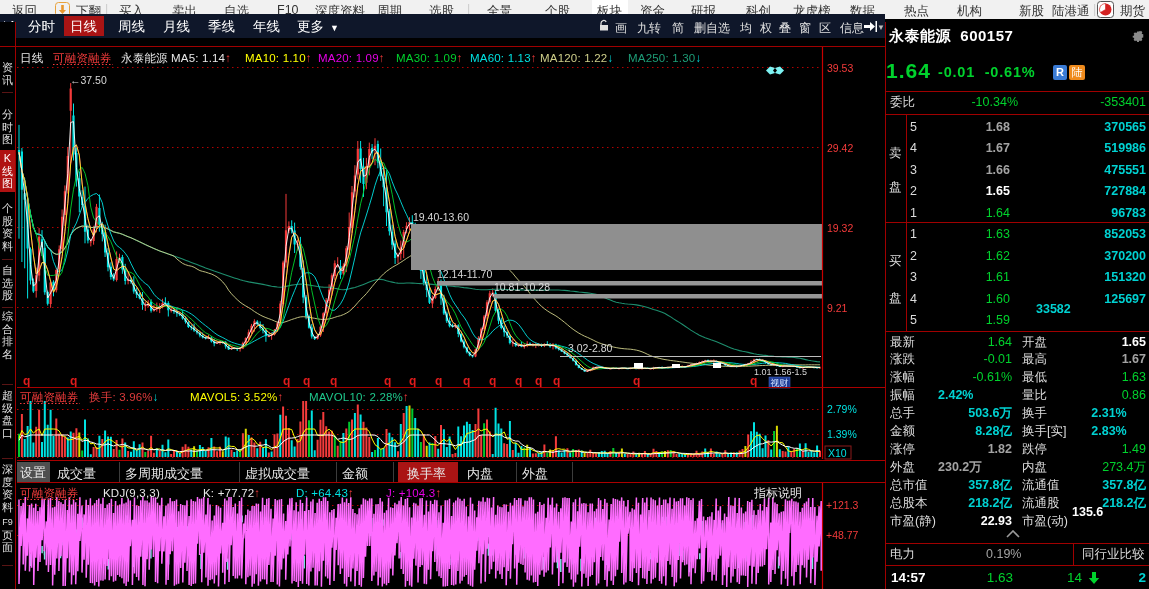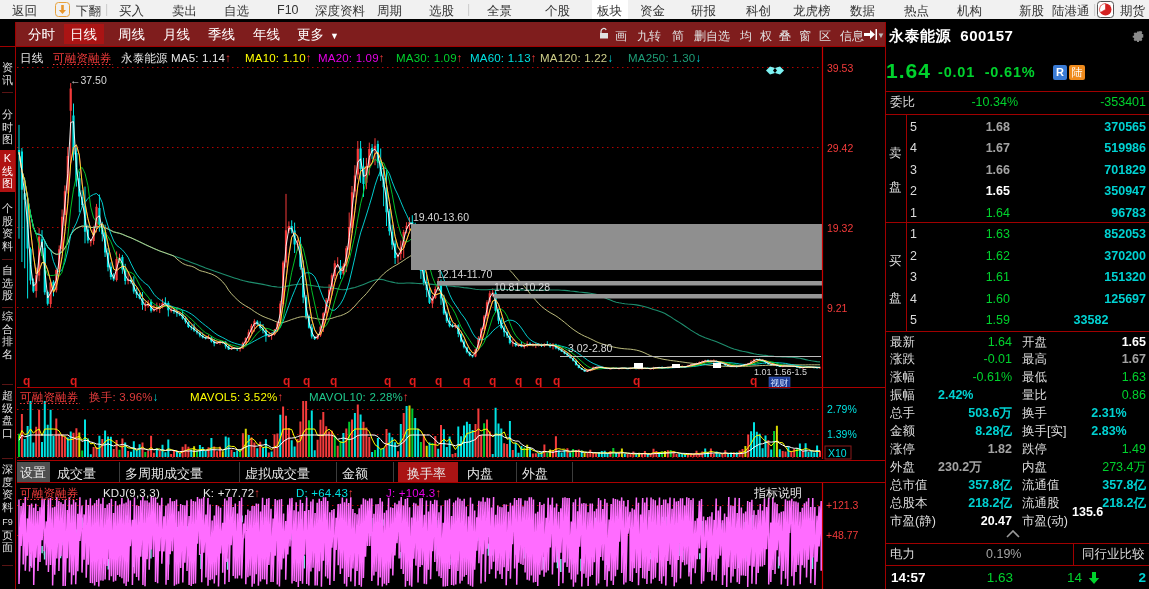--- a/index.html
+++ b/index.html
@@ -1,20 +1,20 @@
 <!DOCTYPE html>
 <html><head><meta charset="utf-8">
 <style>
 * { margin:0; padding:0; box-sizing:border-box; }
 html,body { width:1149px; height:589px; background:#000; overflow:hidden;
   font-family:"Liberation Sans", sans-serif; }
 #root { position:relative; width:1149px; height:589px; background:#000; }
 #menubar { position:absolute; left:0; top:0; width:1149px; height:19px; background:#f1f1f1; }
 #menubar span { position:absolute; top:3px; font-size:12.5px; color:#333; }
-#row2 { position:absolute; left:0; top:22px; width:885px; height:24px; background:#7f1d1d; }
+#row2 { position:absolute; left:0; top:14px; width:885px; height:24px; background:#0f172a; }
 #row2 span.t { position:absolute; top:4px; font-size:13.5px; color:#fff; }
 #row2 span.s { position:absolute; top:6px; font-size:12px; color:#e0e0e0; }
 #sidebar { position:absolute; left:0; top:22px; width:15px; height:567px; background:#000; }
 .sv { position:absolute; left:0; width:15px; text-align:center; color:#e0e0e0; font-size:11px; }
 .sv i { display:block; font-style:normal; line-height:12.6px; }
 .sv.kbox { background:#b01212; color:#fff; padding:2px 0; }
 .chart { position:absolute; left:17px; top:47px; }
 .hdr { font-size:11.5px; letter-spacing:0.2px; }
 .axr { font-size:10.5px; fill:#f43b3b; }
 .axc { font-size:10.5px; fill:#00e2e2; }
@@ -292,42 +292,42 @@
 <div class="pcell pgreen" style="top:73px;left:40px;width:92px;text-align:right">-10.34%</div>
 <div class="pcell pgreen" style="top:73px;left:150px;width:110px;text-align:right">-353401</div>
 <div class="pcell plbl" style="top:97.5px;left:24px">5</div>
 <div class="pcell pred" style="top:97.5px;left:60px;width:64px;text-align:right">1.68</div>
 <div class="pcell pcyan" style="top:97.5px;left:150px;width:110px;text-align:right">370565</div>
 <div class="pcell plbl" style="top:119px;left:24px">4</div>
 <div class="pcell pred" style="top:119px;left:60px;width:64px;text-align:right">1.67</div>
 <div class="pcell pcyan" style="top:119px;left:150px;width:110px;text-align:right">519986</div>
 <div class="pcell plbl" style="top:140.5px;left:24px">3</div>
 <div class="pcell pred" style="top:140.5px;left:60px;width:64px;text-align:right">1.66</div>
-<div class="pcell pcyan" style="top:140.5px;left:150px;width:110px;text-align:right">701829</div>
+<div class="pcell pcyan" style="top:140.5px;left:150px;width:110px;text-align:right">475551</div>
 <div class="pcell plbl" style="top:162px;left:24px">2</div>
 <div class="pcell pwhite" style="top:162px;left:60px;width:64px;text-align:right">1.65</div>
-<div class="pcell pcyan" style="top:162px;left:150px;width:110px;text-align:right">350947</div>
+<div class="pcell pcyan" style="top:162px;left:150px;width:110px;text-align:right">727884</div>
 <div class="pcell plbl" style="top:183.5px;left:24px">1</div>
 <div class="pcell pgreen" style="top:183.5px;left:60px;width:64px;text-align:right">1.64</div>
 <div class="pcell pcyan" style="top:183.5px;left:150px;width:110px;text-align:right">96783</div>
 <div class="pcell plbl" style="top:205px;left:24px">1</div>
 <div class="pcell pgreen" style="top:205px;left:60px;width:64px;text-align:right">1.63</div>
 <div class="pcell pcyan" style="top:205px;left:150px;width:110px;text-align:right">852053</div>
 <div class="pcell plbl" style="top:226.5px;left:24px">2</div>
 <div class="pcell pgreen" style="top:226.5px;left:60px;width:64px;text-align:right">1.62</div>
 <div class="pcell pcyan" style="top:226.5px;left:150px;width:110px;text-align:right">370200</div>
 <div class="pcell plbl" style="top:248px;left:24px">3</div>
 <div class="pcell pgreen" style="top:248px;left:60px;width:64px;text-align:right">1.61</div>
 <div class="pcell pcyan" style="top:248px;left:150px;width:110px;text-align:right">151320</div>
 <div class="pcell plbl" style="top:269.5px;left:24px">4</div>
 <div class="pcell pgreen" style="top:269.5px;left:60px;width:64px;text-align:right">1.60</div>
 <div class="pcell pcyan" style="top:269.5px;left:150px;width:110px;text-align:right">125697</div>
 <div class="pcell plbl" style="top:291px;left:24px">5</div>
 <div class="pcell pgreen" style="top:291px;left:60px;width:64px;text-align:right">1.59</div>
-<div class="pcell pcyan" style="top:291px;left:150px;width:110px;text-align:center">33582</div>
+<div class="pcell pcyan" style="top:280px;left:150px;width:110px;text-align:left">33582</div>
 <div class="pcell plbl" style="top:124px;left:3px">卖</div>
 <div class="pcell plbl" style="top:158px;left:3px">盘</div>
 <div class="pcell plbl" style="top:232px;left:3px">买</div>
 <div class="pcell plbl" style="top:269px;left:3px">盘</div>
 <div class="pcell plbl" style="top:312.5px;left:4px">最新</div>
 <div class="pcell pgreen" style="top:312.5px;left:52px;width:74px;text-align:right">1.64</div>
 <div class="pcell plbl" style="top:312.5px;left:136px">开盘</div>
 <div class="pcell pwhite" style="top:312.5px;left:186px;width:74px;text-align:right">1.65</div>
 <div class="pcell plbl" style="top:330.4px;left:4px">涨跌</div>
 <div class="pcell pgreen" style="top:330.4px;left:52px;width:74px;text-align:right">-0.01</div>
@@ -359,21 +359,21 @@
 <div class="pcell pgreen" style="top:437.8px;left:186px;width:74px;text-align:right">273.4万</div>
 <div class="pcell plbl" style="top:455.7px;left:4px">总市值</div>
 <div class="pcell pcyan" style="top:455.7px;left:52px;width:74px;text-align:right">357.8亿</div>
 <div class="pcell plbl" style="top:455.7px;left:136px">流通值</div>
 <div class="pcell pcyan" style="top:455.7px;left:186px;width:74px;text-align:right">357.8亿</div>
 <div class="pcell plbl" style="top:473.6px;left:4px">总股本</div>
 <div class="pcell pcyan" style="top:473.6px;left:52px;width:74px;text-align:right">218.2亿</div>
 <div class="pcell plbl" style="top:473.6px;left:136px">流通股</div>
 <div class="pcell pcyan" style="top:473.6px;left:186px;width:74px;text-align:right">218.2亿</div>
 <div class="pcell plbl" style="top:491.5px;left:4px">市盈(静)</div>
-<div class="pcell pwhite" style="top:491.5px;left:52px;width:74px;text-align:right">20.47</div>
+<div class="pcell pwhite" style="top:491.5px;left:52px;width:74px;text-align:right">22.93</div>
 <div class="pcell plbl" style="top:491.5px;left:136px">市盈(动)</div>
 <div class="pcell pwhite" style="top:483px;left:186px;width:74px;text-align:left">135.6</div>
 <svg style="position:absolute;left:120px;top:508px" width="14" height="8" viewBox="0 0 14 8">
         <path d="M1 7 L7 1 L13 7" stroke="#9a9a9a" stroke-width="1.6" fill="none"></path>
       </svg>
 <div class="pcell plbl" style="top:525px;left:4px">电力</div>
 <div class="pcell pred" style="top:525px;left:100px;width:82px;text-align:left;font-weight:normal">0.19%</div>
 <div class="pcell plbl" style="top:525px;left:196px">同行业比较</div>
 <div class="pcell pwhite" style="top:548px;left:5px;font-size:13.5px">14:57</div>
 <div class="pcell pgreen" style="top:548px;left:60px;width:67px;text-align:right;font-size:13.5px">1.63</div>

